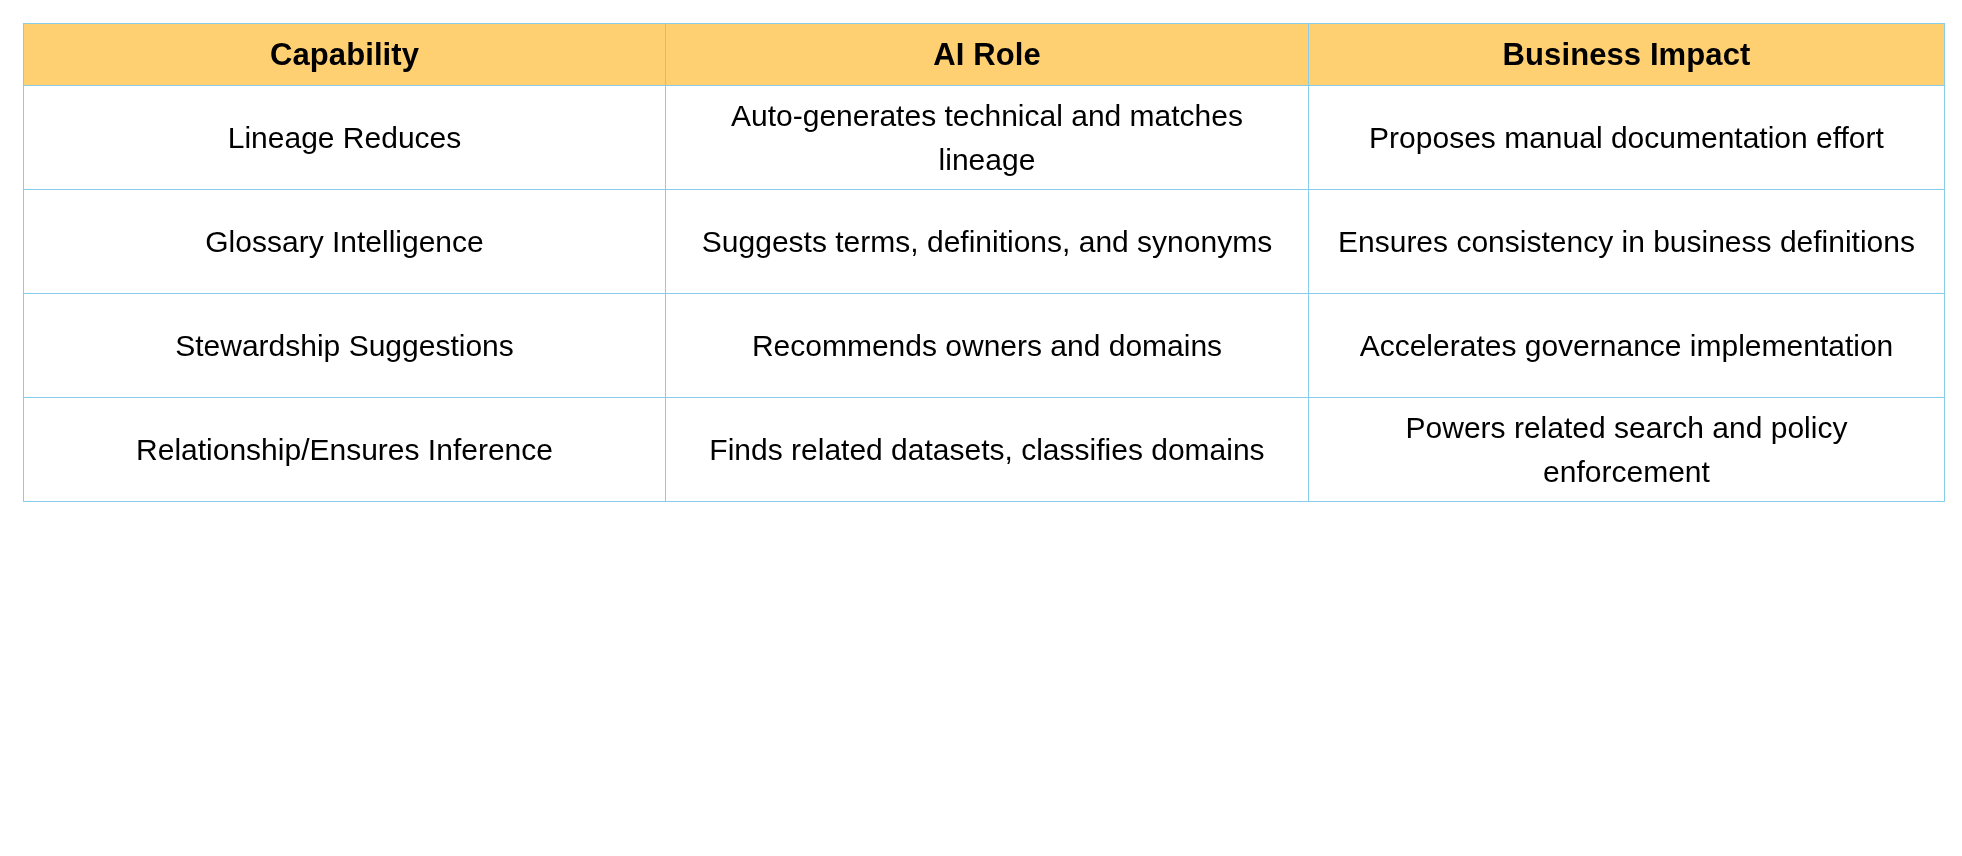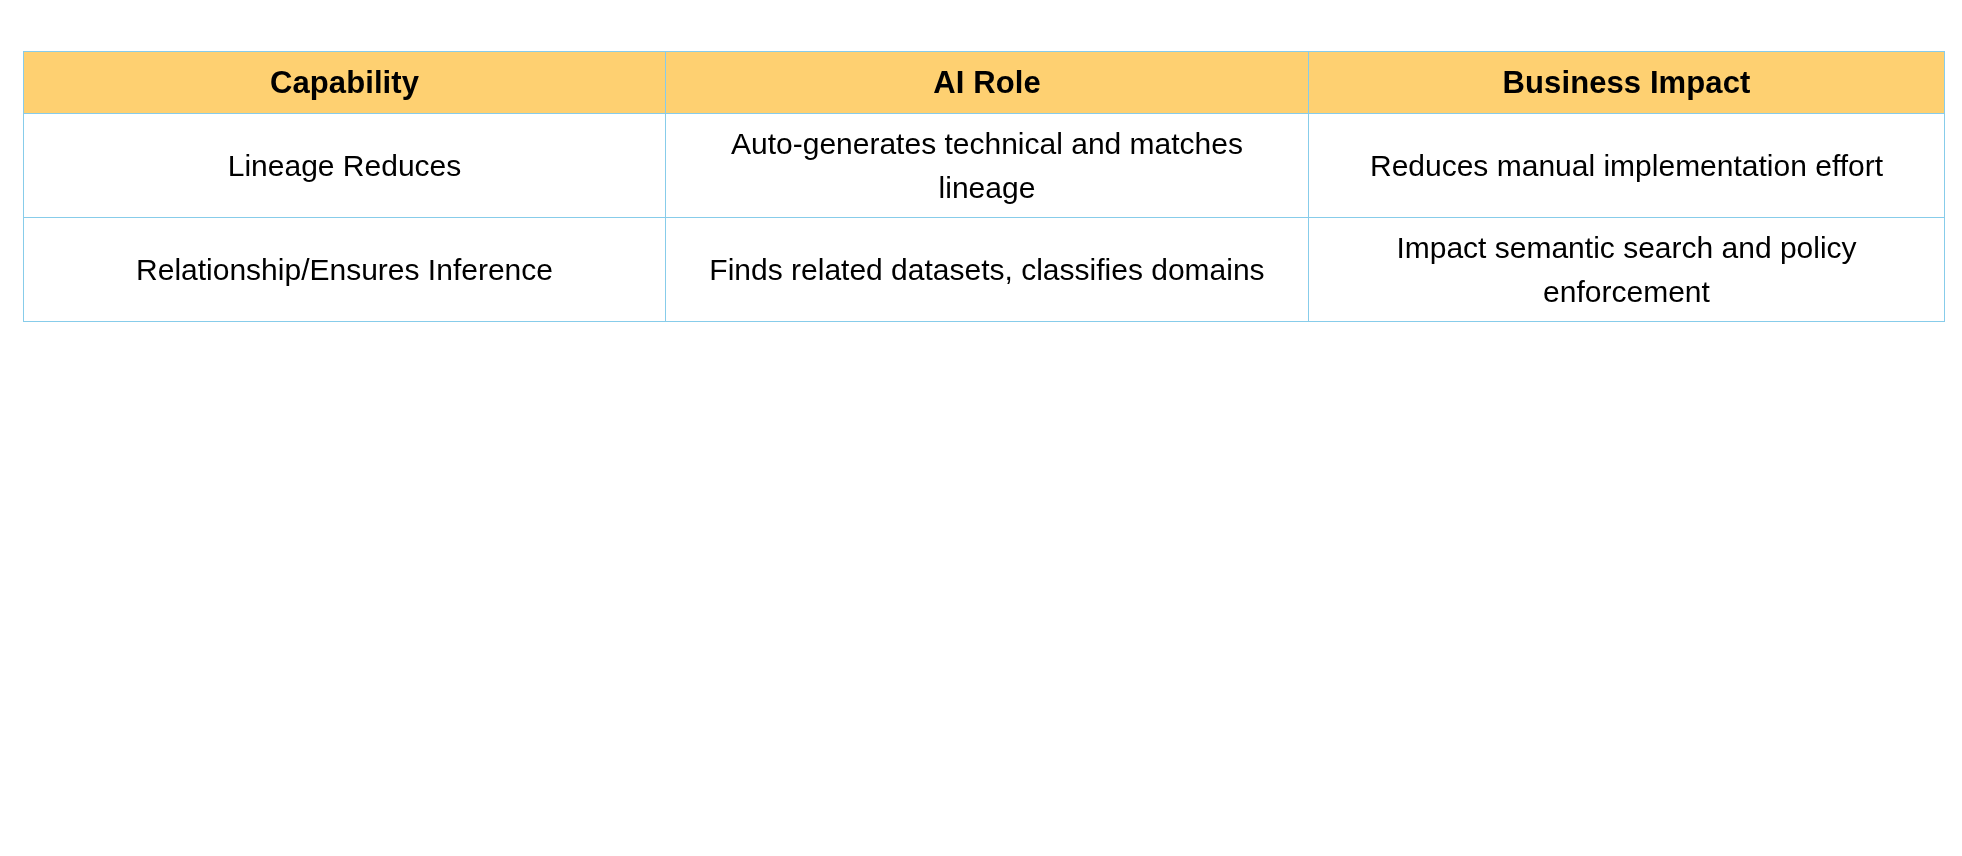--- a/index.html
+++ b/index.html
@@ -18,21 +18,20 @@
     position: relative;
     width: 1962px;
     height: 856px;
     background: #ffffff;
   }
   .table-wrap {
     position: absolute;
     left: 23px;
     top: 23px;
     width: 1921px;
-    margin-top: 28px;
   }
   table.capability-table {
     border-collapse: collapse;
     table-layout: fixed;
     width: 1921px;
     background: #ffffff;
   }
   table.capability-table col.c1 { width: 642px; }
   table.capability-table col.c2 { width: 643px; }
   table.capability-table col.c3 { width: 636px; }
@@ -78,23 +77,33 @@
         <tr>
           <th>Capability</th>
           <th>AI Role</th>
           <th>Business Impact</th>
         </tr>
       </thead>
       <tbody>
         <tr class="row-tall">
           <td>Lineage Reduces</td>
           <td>Auto-generates technical and matches lineage</td>
-          <td>Reduces manual implementation effort</td>
+          <td>Proposes manual documentation effort</td>
+        </tr>
+        <tr class="row-tall">
+          <td>Glossary Intelligence</td>
+          <td>Suggests terms, definitions, and synonyms</td>
+          <td>Ensures consistency in business definitions</td>
+        </tr>
+        <tr class="row-tall">
+          <td>Stewardship Suggestions</td>
+          <td>Recommends owners and domains</td>
+          <td>Accelerates governance implementation</td>
         </tr>
         <tr class="row-tall">
           <td>Relationship/Ensures Inference</td>
           <td>Finds related datasets, classifies domains</td>
-          <td>Impact semantic search and policy enforcement</td>
+          <td>Powers related search and policy enforcement</td>
         </tr>
       </tbody>
     </table>
   </div>
 </div>
 
 </body></html>

